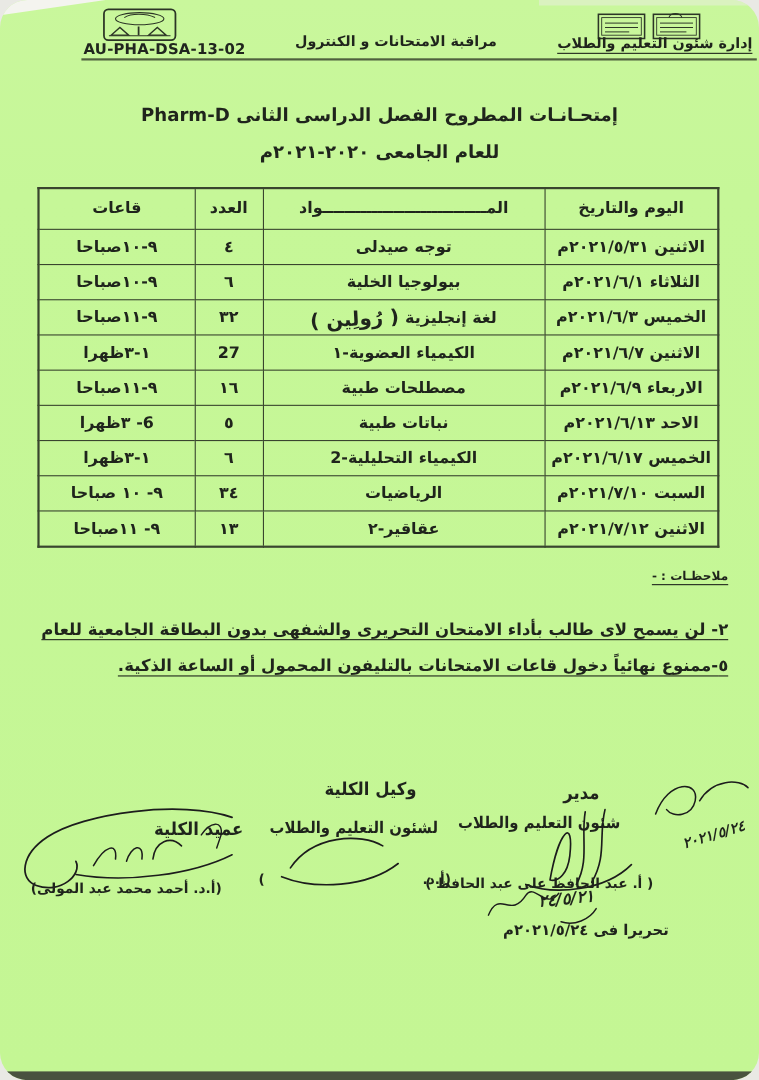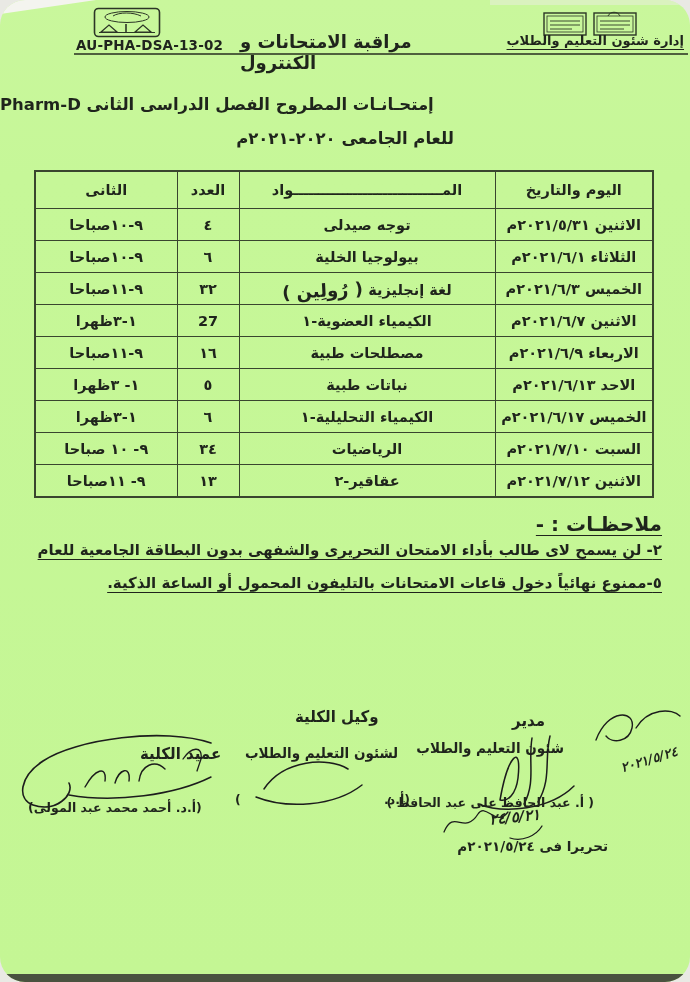--- a/index.html
+++ b/index.html
@@ -13,48 +13,48 @@
   }
   .corner-wedge{position:absolute;top:0;left:0;width:96px;height:14px;background:#f4f4ef;
     clip-path:polygon(0 0,100% 0,0 100%);}
   .top-strip{position:absolute;top:0;right:0;width:200px;height:5px;background:#e7efdd;opacity:.55;}
   .bottom-edge{position:absolute;bottom:0;left:0;width:100%;height:8px;background:var(--edge);}
 
   
   .logo-left{position:absolute;left:93px;top:7px;}
   .doc-code{position:absolute;left:76px;top:37px;font-size:13.5px;font-weight:600;
     letter-spacing:.2px;direction:ltr;color:#20251e;}
-  .header-center{position:absolute;left:240px;top:31px;width:240px;text-align:left;
-    font-size:18px;font-weight:600;}
+  .header-center{position:absolute;left:240px;top:31px;width:240px;text-align:center;
+    font-size:13px;font-weight:600;}
   .stamps{position:absolute;right:52px;top:7px;}
   .header-right-text{position:absolute;right:6px;top:33px;font-size:13px;font-weight:600;
     text-decoration:underline;text-underline-offset:4px;}
   .header-rule{position:absolute;left:74px;top:53px;width:614px;height:2px;background:var(--line);opacity:.85;}
 
   
   .title-1{position:absolute;top:62px;left:0;width:100%;text-align:center;font-size:18px;font-weight:700;}
-  .title-2{position:absolute;top:95px;left:0;width:100%;text-align:left;font-size:16.5px;font-weight:700;}
+  .title-2{position:absolute;top:95px;left:0;width:100%;text-align:center;font-size:16.5px;font-weight:700;}
   .title-3{position:absolute;top:129px;left:0;width:100%;text-align:center;font-size:16.5px;font-weight:700;}
 
   
   table.sched{position:absolute;top:170px;right:36px;width:618px;border-collapse:collapse;
     table-layout:fixed;border:2.4px solid var(--line);}
   table.sched th,table.sched td{border:1.6px solid var(--line);font-weight:700;
     font-size:14.5px;padding:0 4px;text-align:center;vertical-align:middle;overflow:hidden;}
   table.sched th{height:36px;}
   table.sched td{height:31px;}
   td.cell-date{text-align:right;padding-right:7px;white-space:nowrap;}
   .hand-note{display:inline-block;font-size:18px;font-weight:600;transform:rotate(-3deg);
     letter-spacing:1px;position:relative;top:2px;}
 
   
   .notes{position:absolute;top:512px;right:28px;left:30px;text-align:right;}
   .notes div{font-size:15px;font-weight:700;text-decoration:underline;
     text-underline-offset:4px;text-decoration-thickness:1.3px;line-height:24px;}
-  .notes .n-title{font-size:20px;margin-bottom:2px;text-align:right;}
+  .notes .n-title{font-size:11px;margin-bottom:24px;text-align:right;}
   .notes .n-1{margin-bottom:11px;}
   .notes .n-2a{margin-bottom:9px;}
   .notes .n-2b{margin-bottom:16px;}
 
   
   .sigs{position:absolute;top:700px;left:0;width:690px;height:175px;}
   .sigs .cal{position:absolute;font-weight:700;font-size:15px;transform:scaleY(1.08);letter-spacing:.4px;}
   .sig-director-title{right:145px;top:12px;}
   .sig-director-dept{right:126px;top:40px;font-size:13.5px !important;}
   .sig-vice-title{left:295px;top:8px;}
@@ -115,21 +115,21 @@
         <col style="width:158px">
         <col style="width:256px">
         <col style="width:62px">
         <col style="width:142px">
       </colgroup>
     <thead>
       <tr>
         <th>اليوم والتاريخ</th>
         <th>المــــــــــــــــــــــــــــــواد</th>
         <th>العدد</th>
-        <th>الثانى</th>
+        <th>قاعات</th>
       </tr>
     </thead>
     <tbody>
       <tr>
         <td class="cell-date">الاثنين ٢٠٢١/٥/٣١م</td>
         <td>توجه صيدلى</td>
         <td>٤</td>
         <td>٩-١٠صباحا</td>
       </tr>
       <tr>
@@ -154,25 +154,25 @@
       <tr>
         <td class="cell-date">الاربعاء ٢٠٢١/٦/٩م</td>
         <td>مصطلحات طبية</td>
         <td>١٦</td>
         <td>٩-١١صباحا</td>
       </tr>
       <tr>
         <td class="cell-date">الاحد ٢٠٢١/٦/١٣م</td>
         <td>نباتات طبية</td>
         <td>٥</td>
-        <td>١- ٣ظهرا</td>
+        <td>6- ٣ظهرا</td>
       </tr>
       <tr>
         <td class="cell-date">الخميس ٢٠٢١/٦/١٧م</td>
-        <td>الكيمياء التحليلية-١</td>
+        <td>الكيمياء التحليلية-2</td>
         <td>٦</td>
         <td>١-٣ظهرا</td>
       </tr>
       <tr>
         <td class="cell-date">السبت ٢٠٢١/٧/١٠م</td>
         <td>الرياضيات</td>
         <td>٣٤</td>
         <td>٩- ١٠ صباحا</td>
       </tr>
       <tr>

